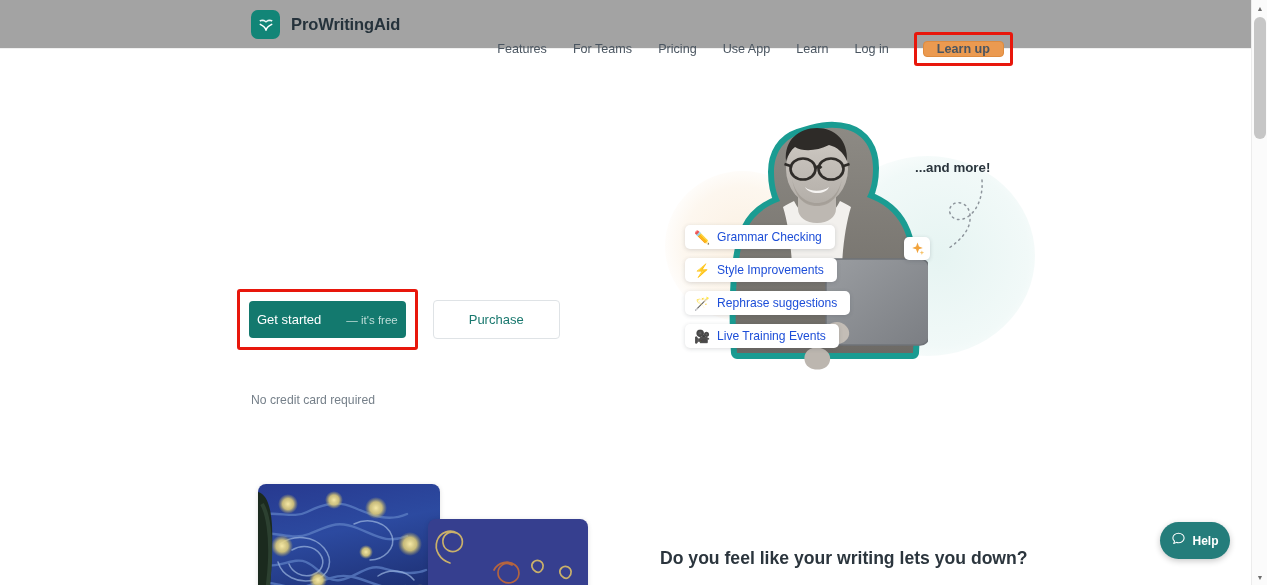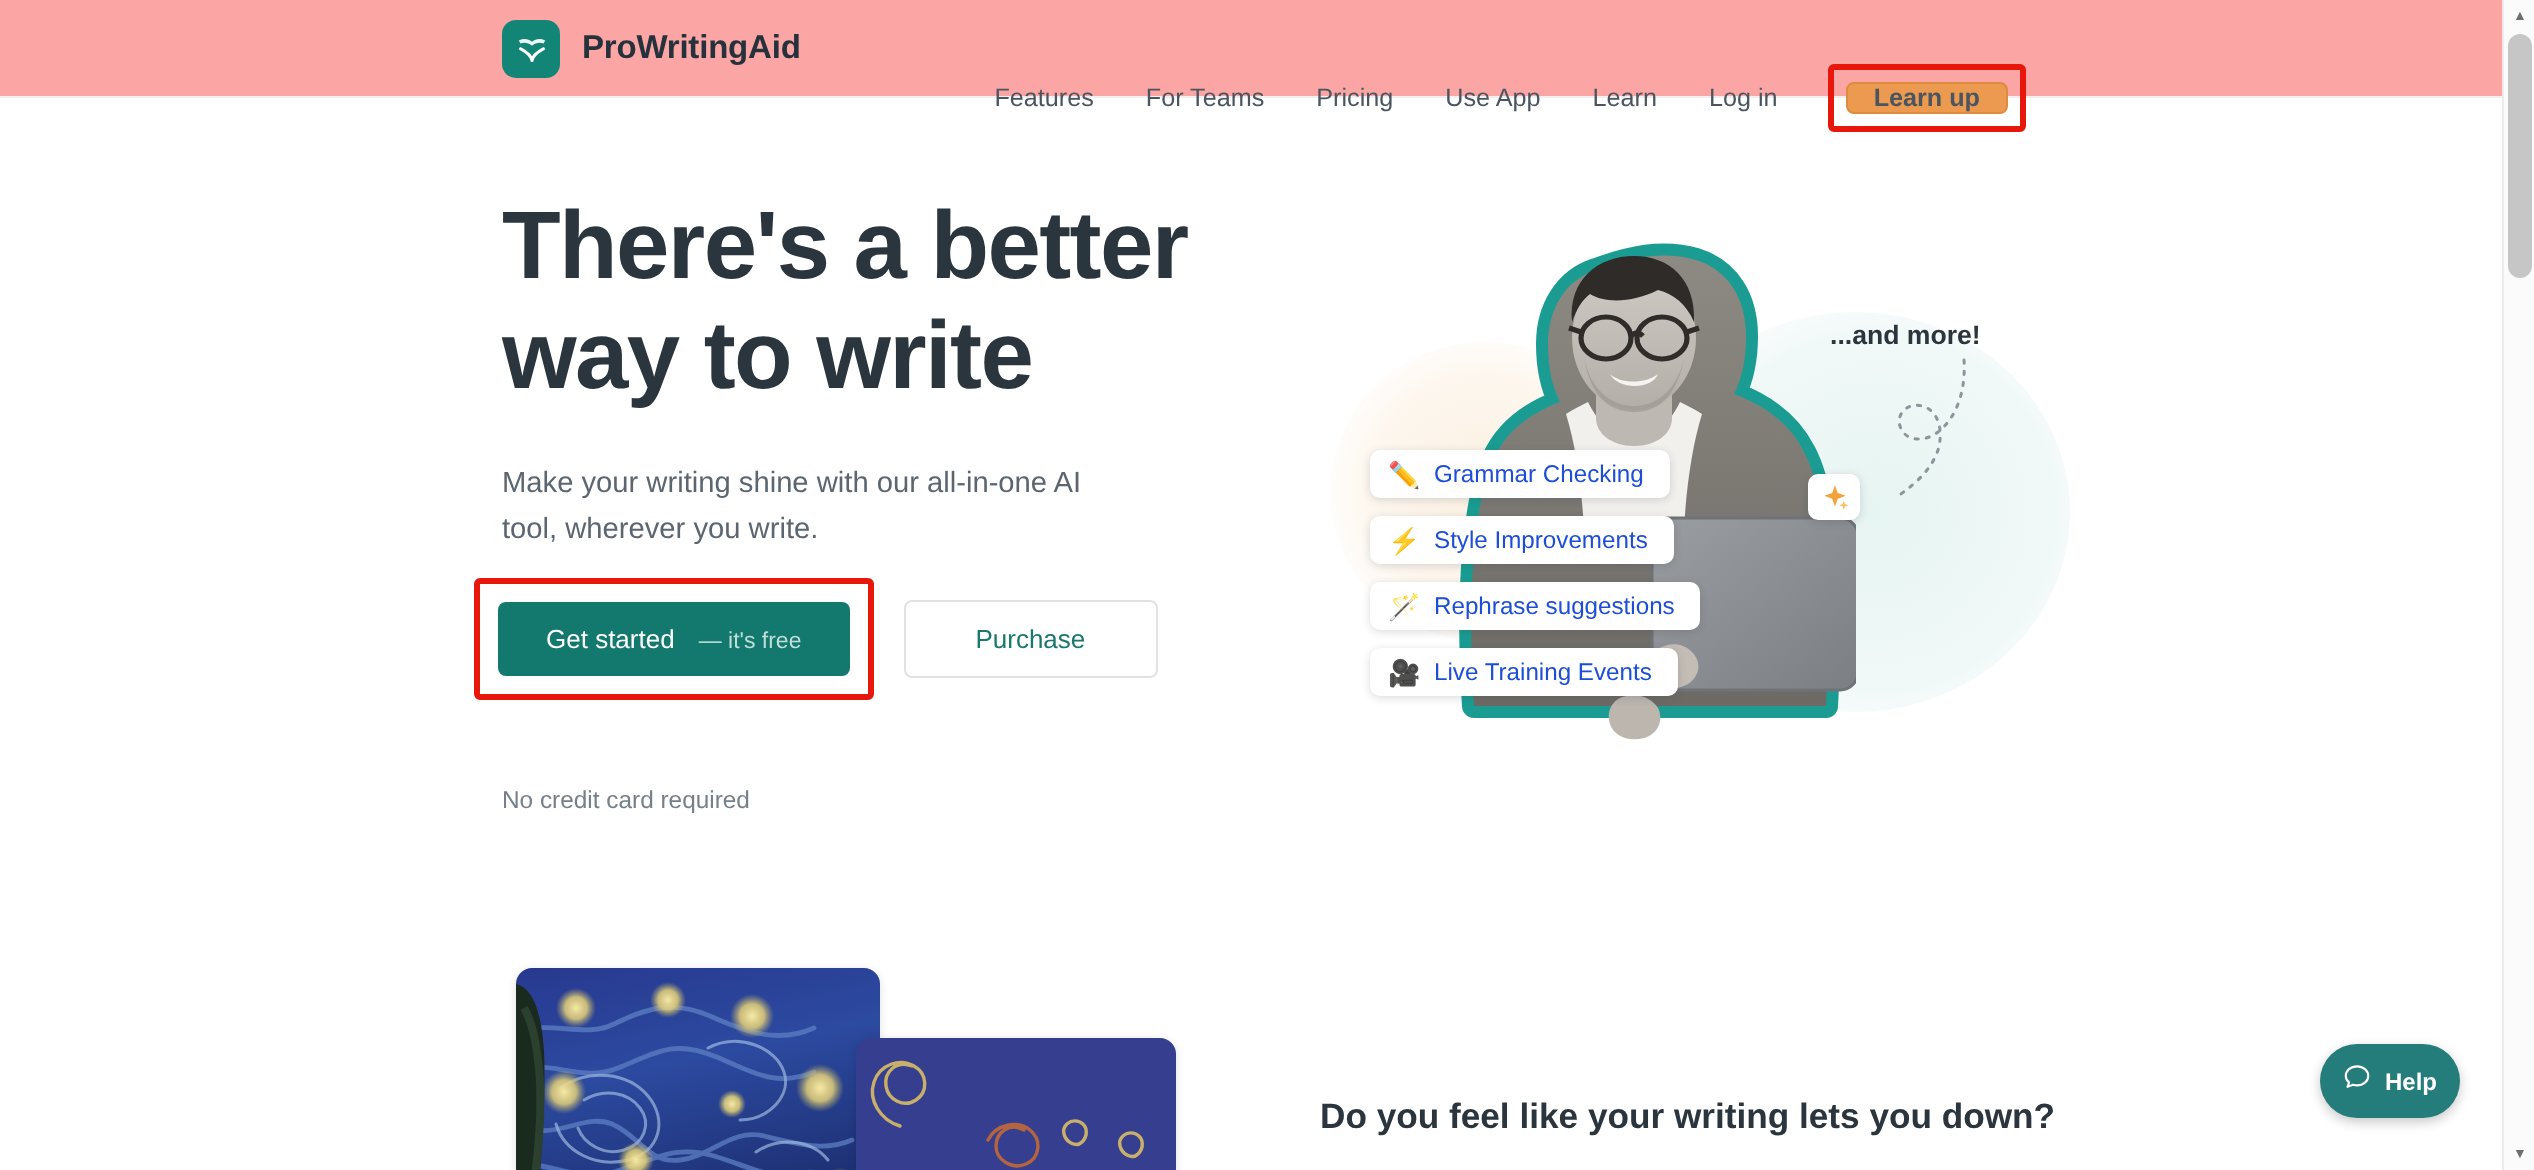--- a/index.html
+++ b/index.html
@@ -21,21 +21,21 @@
     width: 1251px; height: 585px;
     background: #ffffff;
     overflow: hidden;
   }
 
   
   .header {
     position: absolute;
     top: 0; left: 0;
     width: 1251px; height: 49px;
-    background: #fca5a5;
+    background: #a3a3a3;
     border-bottom: 1px solid #f0f0f0;
   }
   .brand {
     position: absolute;
     left: 251px; top: 10px;
     display: flex; align-items: center; gap: 11px;
     text-decoration: none;
   }
   .brand-mark {
     width: 29px; height: 29px;
@@ -106,25 +106,25 @@
     position: absolute;
     left: 237px; top: 289px;
     display: flex; align-items: center;
   }
   .cta-primary-wrap {
     padding: 9px;
     border: 3px solid #e8170c;
     border-radius: 3px;
   }
   .cta-primary {
-    display: inline-flex; align-items: baseline; gap: 12px;
+    display: inline-flex; align-items: baseline; gap: 25px;
     background: #13796e;
     color: #ffffff;
     border-radius: 4px;
-    padding: 11px 24px;
+    padding: 11px 8px;
     font-size: 13px;
     text-decoration: none;
     white-space: nowrap;
   }
   .cta-primary .free {
     font-size: 11.5px;
     color: #bfded9;
   }
   .cta-secondary {
     margin-left: 15px;
@@ -309,24 +309,20 @@
         <a href="#">Pricing</a>
         <a href="#">Use App</a>
         <a href="#">Learn</a>
         <a href="#">Log in</a>
         <span class="signup-wrap">
           <a class="signup" href="#">Learn up</a>
         </span>
       </nav>
     </div>
 
-    <div class="hero-left">
-      <h1 class="headline">There's a better way to write</h1>
-      <p class="subhead">Make your writing shine with our all-in-one AI tool, wherever you write.</p>
-    </div>
 
     <div class="cta-row">
       <span class="cta-primary-wrap">
         <a class="cta-primary" href="#">
           <span>Get started</span>
           <span class="free">— it's free</span>
         </a>
       </span>
       <a class="cta-secondary" href="#">Purchase</a>
     </div>

